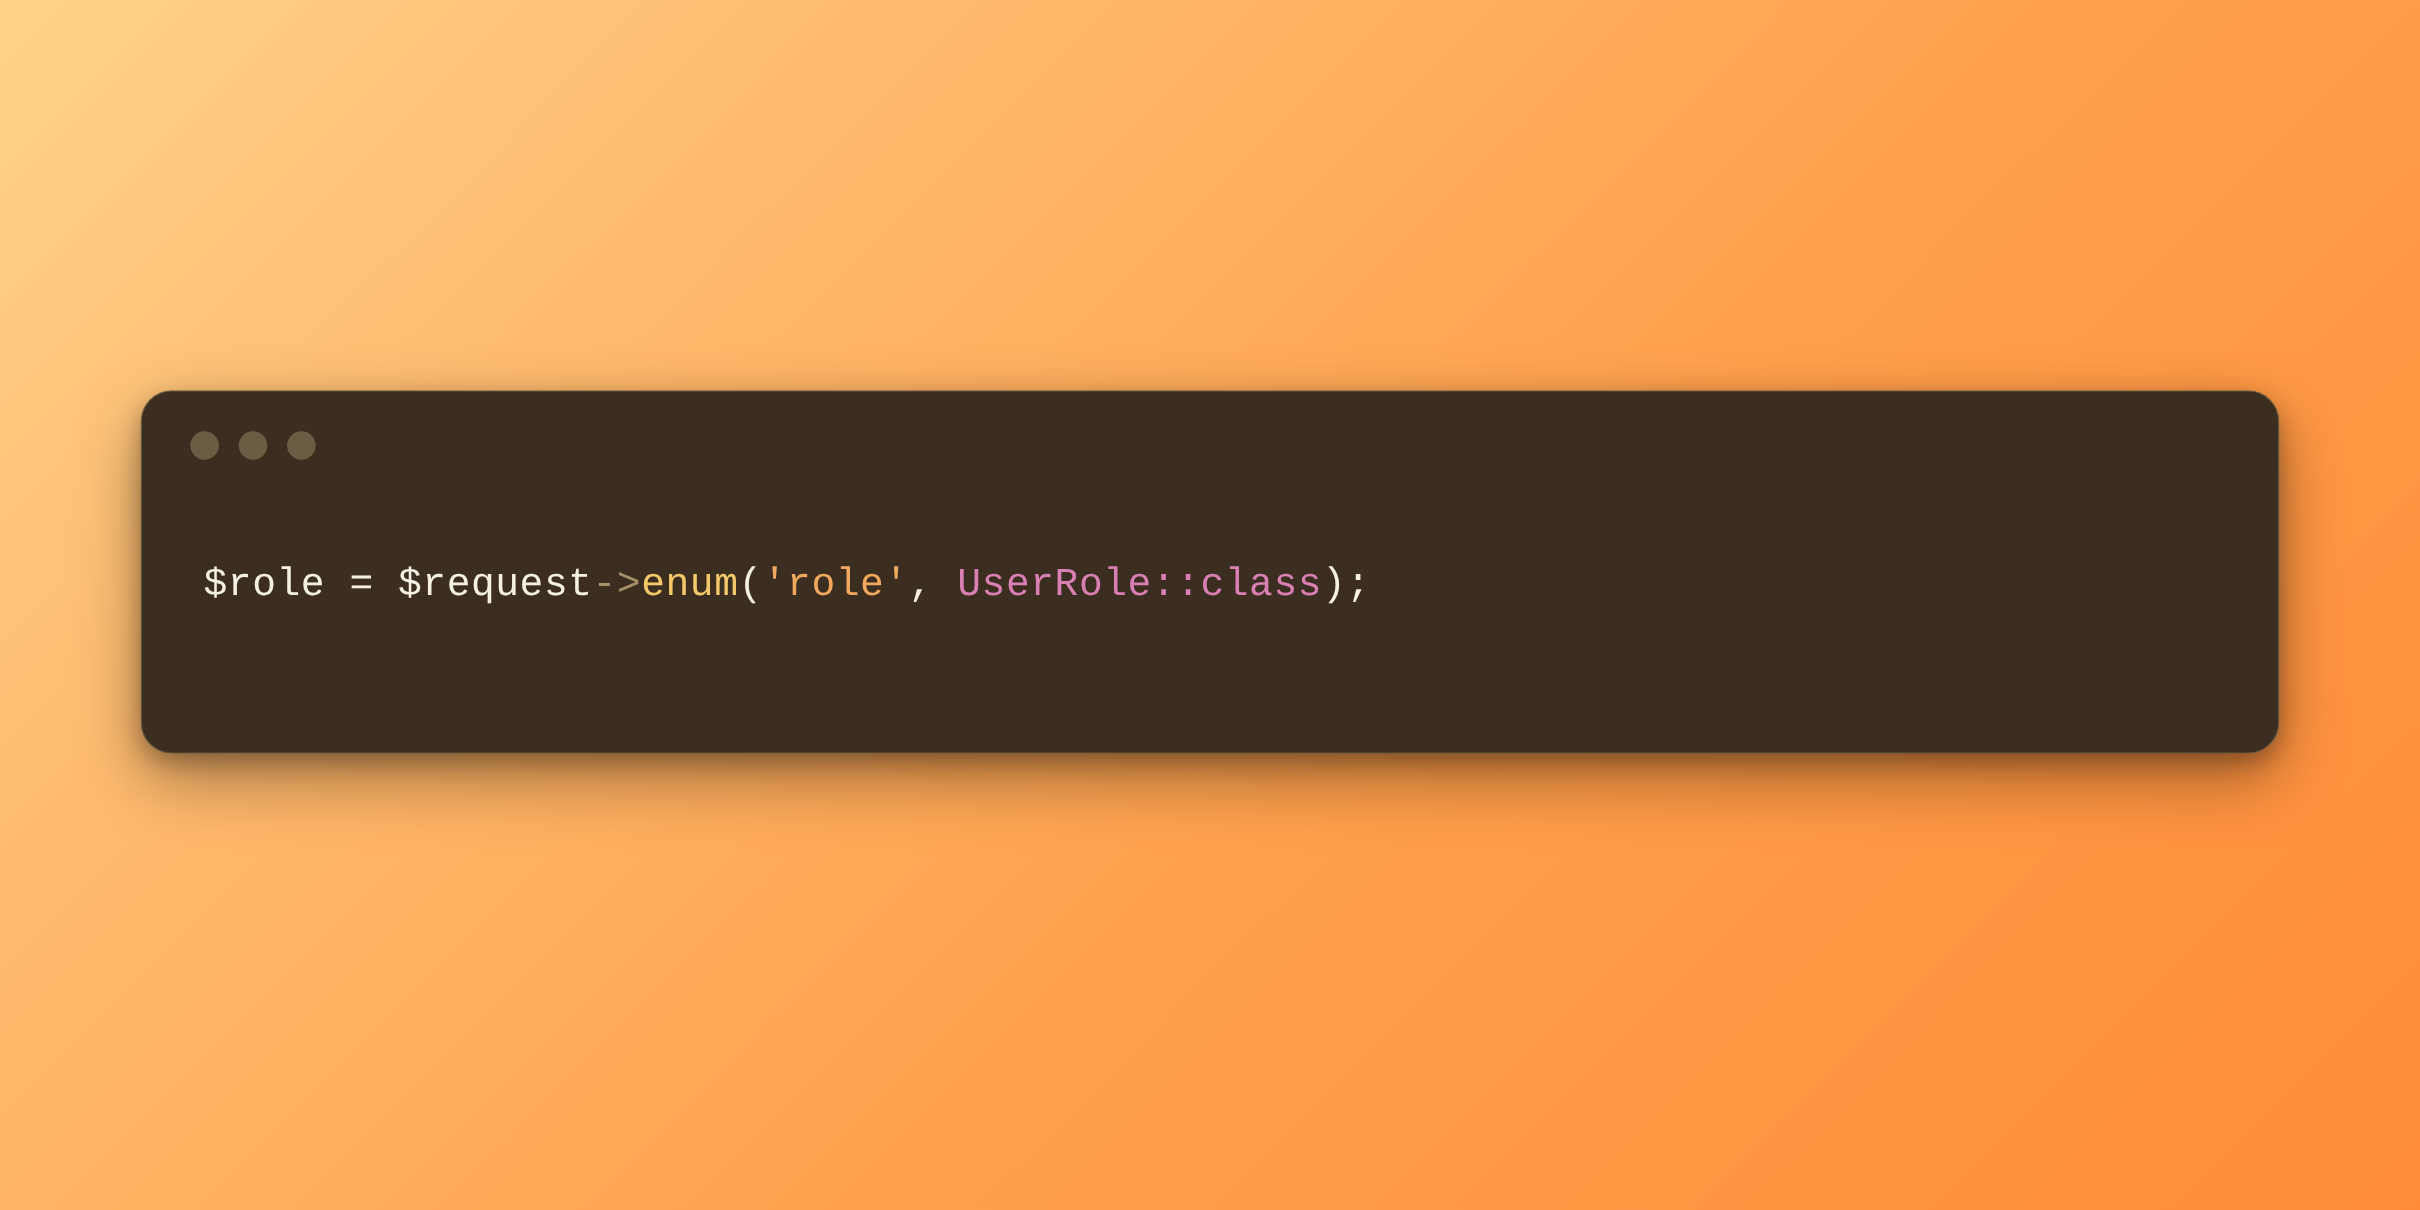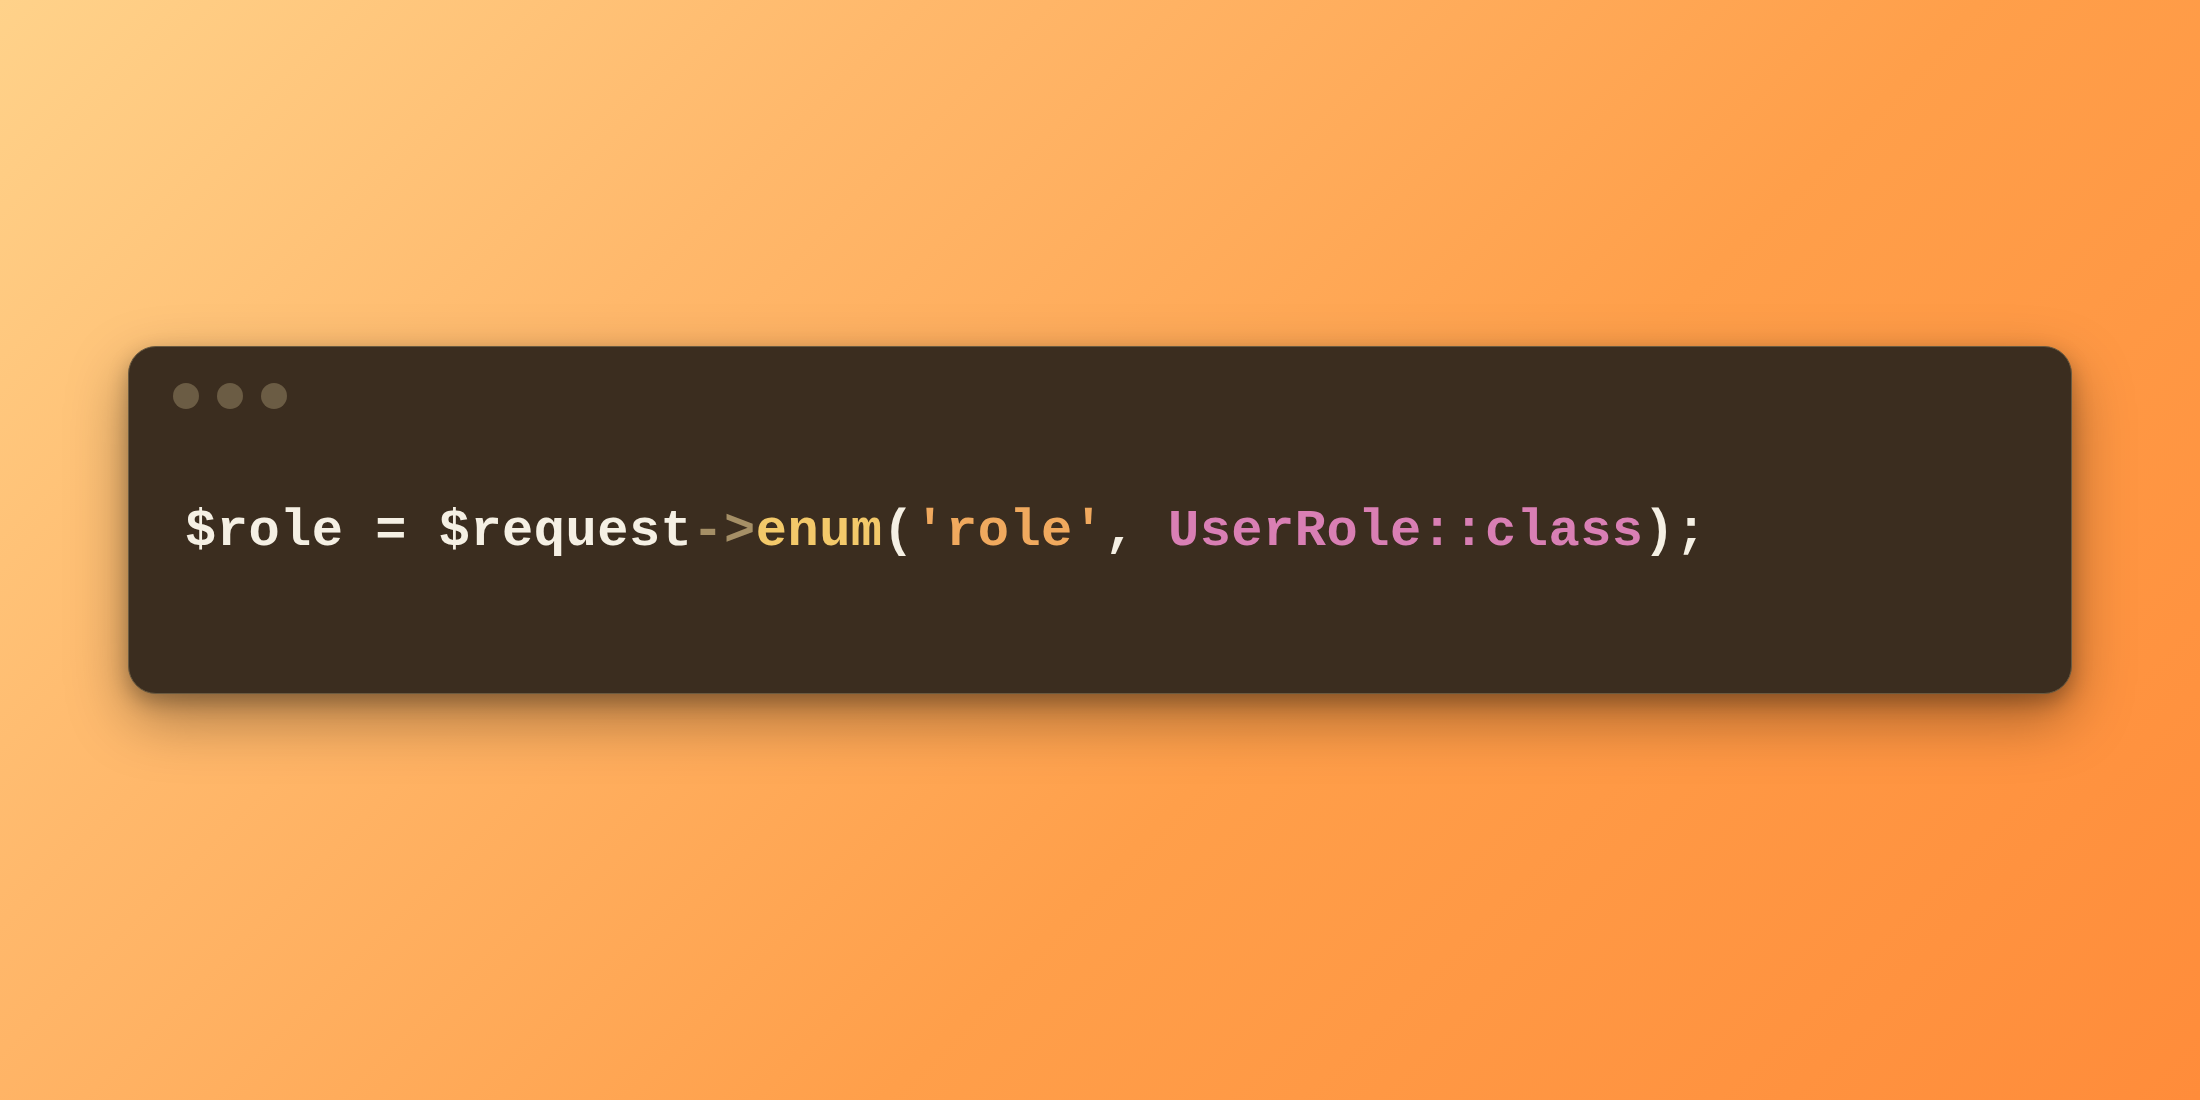--- a/index.html
+++ b/index.html
@@ -28,27 +28,26 @@
       padding: 36px 44px 0 44px;
     }
     .traffic {
       width: 26px;
       height: 26px;
       border-radius: 50%;
       background: #6b5c44;
     }
     .code {
       font-family: "SFMono-Regular", ui-monospace, Menlo, Consolas, "Courier New", monospace;
-      font-size: 52px;
+      font-size: 36px;
       line-height: 1.2;
       letter-spacing: 0.5px;
       padding: 92px 56px 58px 56px;
       white-space: pre;
       color: #f3eee4;
-      font-weight: bold;
     }
     .tok-var    { color: #f5f0e4; }
     .tok-op     { color: #f5f0e4; }
     .tok-arrow  { color: #a58f66; }
     .tok-method { color: #f3c96a; }
     .tok-paren  { color: #f5f0e4; }
     .tok-string { color: #f0a95e; }
     .tok-class  { color: #d97fb4; }
     .tok-scope  { color: #d97fb4; }
     .tok-punc   { color: #f5f0e4; }

